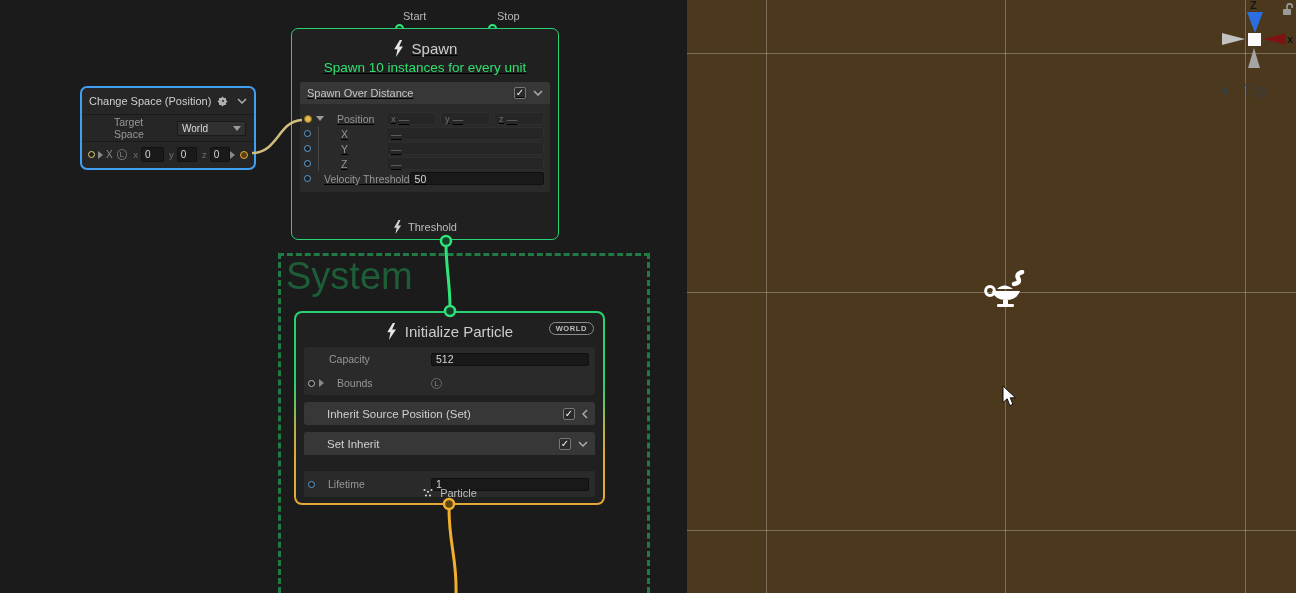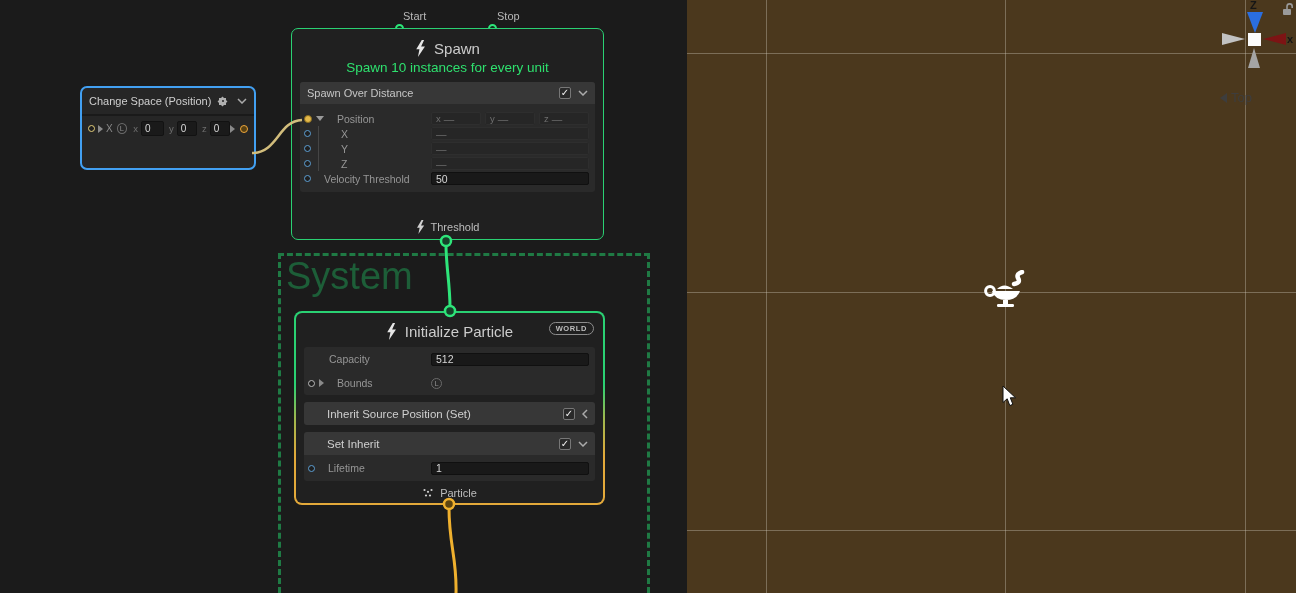--- a/index.html
+++ b/index.html
@@ -33,21 +33,21 @@
   .l-badge { display:inline-flex; align-items:center; justify-content:center; width:11px; height:11px; border:1px solid #6a6a6a; border-radius:50%; color:#8f8f8f; font-size:7.5px; }
   .mini-field { display:flex; align-items:center; height:15px; background:#1a1a1a; border:1px solid #121212; border-radius:2px; padding:0 3px; font-size:10px; color:#d8d8d8; }
   .port { border-radius:50%; flex:none; }
   .port.hollow-yellow { width:7px; height:7px; border:1.5px solid #e5cf7a; background:#1f1f1f; }
   .port.filled-orange { width:8px; height:8px; border:1.5px solid #eda63c; background:#574012; }
   .port.hollow-blue { width:7px; height:7px; border:1.5px solid #5d9fd3; background:#1f1f1f; }
   .port.hollow-gray { width:7px; height:7px; border:1.5px solid #b9b9b9; background:#1f1f1f; }
   .port.filled-yellow { width:8px; height:8px; border:1.5px solid #8a6d1f; background:#e5b94a; }
 
   
-  #spawn-node { left:291px; top:28px; width:313px; height:212px; border:1.5px solid #2ad173; }
+  #spawn-node { left:291px; top:28px; width:268px; height:212px; border:1.5px solid #2ad173;text-decoration:underline; }
   .flow-label { position:absolute; font-size:11px; color:#b8b8b8; }
   .flow-port { position:absolute; width:9px; height:9px; border-radius:50%; border:2px solid #2ee57a; background:#132b1d; }
   .node-title-row { display:flex; align-items:center; justify-content:center; gap:8px; margin-top:8px; height:22px; }
   .node-title { font-size:15px; color:#cccccc; }
   .node-subtitle { text-align:center; font-size:13.5px; color:#2ee06e; margin-top:1px; height:18px; }
   .panel { margin:4px 8px 0 8px; background:#2a2a2a; border-radius:3px; overflow:hidden; }
   .block-hdr { display:flex; align-items:center; height:22px; background:#373737; padding:0 7px; }
   .block-hdr .ttl { flex:1; font-size:11px; color:#c6c6c6; white-space:nowrap; }
   .checkbox { display:inline-flex; align-items:center; justify-content:center; width:12px; height:12px; background:#2a2a2a; border:1px solid #777; border-radius:2px; color:#f2f2f2; font-size:10px; line-height:10px; margin-right:7px; }
   .prow { display:flex; align-items:center; height:15px; padding:0 6px 0 4px; font-size:10.5px; color:#969696; }
@@ -80,21 +80,21 @@
 
   
   #scene { position:absolute; left:687px; top:0; width:609px; height:593px; background:#4b381d; overflow:hidden; }
   .gridline { position:absolute; background:rgba(205,200,185,0.38); }
   .gl-v { width:1px; top:0; height:593px; }
   .gl-h { height:1px; left:0; width:609px; }
   .cone { position:absolute; width:0; height:0; }
   #gizmo-square { position:absolute; left:561px; top:33px; width:13px; height:13px; background:#fbfbfb; }
   #gizmo-z-label { position:absolute; left:563px; top:-1px; font-size:11px; font-weight:bold; color:#161616; }
   #gizmo-x-label { position:absolute; left:600px; top:33px; font-size:11px; font-weight:bold; color:#161616; }
-  #gizmo-top-row { position:absolute; left:533px; top:90px; display:flex; align-items:center; gap:4px; color:#3d3d3d; font-size:13px; }
+  #gizmo-top-row { position:absolute; left:533px; top:82px; display:flex; align-items:center; gap:15px; color:#3d3d3d; font-size:16px; }
   .tri-l-dark { width:0; height:0; border-top:5px solid transparent; border-bottom:5px solid transparent; border-right:7px solid #3d3d3d; }
 </style>
 </head>
 <body>
 
 <div id="stage">
 
   <div id="editor">
 
     <div id="sys-top" class="sys-edge"></div>
@@ -207,20 +207,27 @@
       <div class="hdr">
         <span class="ttl">Change Space (Position)</span>
         <span class="gear">
             <span class="hole"></span>
           </span>
         <svg class="chev-down" width="10" height="6">
             <polyline points="1,1 5,5 9,1" stroke="#ababab" stroke-width="1.5" fill="none"></polyline>
           </svg>
       </div>
       <div class="divider"></div>
+      <div class="target-row">
+        <span class="lbl">Target Space</span>
+        <span class="dropdown">
+          <span class="val">World</span>
+          <span class="dd-caret"></span>
+        </span>
+      </div>
       <div class="io-row">
         <span class="port hollow-yellow"></span>
         <span class="tri-r" style="margin-left:3px"></span>
         <span style="margin-left:3px">X</span>
         <span class="l-badge" style="margin-left:4px">L</span>
         <span class="axis-prefix" style="margin-left:6px">x</span>
         <span class="mini-field" style="width:24px">
             <span>0</span>
           </span>
         <span class="axis-prefix" style="margin-left:5px">y</span>
@@ -277,21 +284,21 @@
           </svg>
       </div>
       <div style="height:7px"></div>
       <div class="bar-block" style="border-radius:3px 3px 0 0;">
         <span class="ttl">Set Inherit</span>
         <span class="checkbox">✓</span>
         <svg class="chev-down" width="10" height="6">
             <polyline points="1,1 5,5 9,1" stroke="#ababab" stroke-width="1.5" fill="none"></polyline>
           </svg>
       </div>
-      <div class="panel" style="margin-top:0; border-radius:0 0 3px 3px;">
+      <div class="panel" style="margin-top:16px; border-radius:0 0 3px 3px;">
         <div class="prow" style="height:26px">
           <span class="port hollow-blue"></span>
           <span class="lbl">Lifetime</span>
           <span class="spacer"></span>
           <span class="valzone">
               <span class="field">
                 <span>1</span>
               </span>
             </span>
         </div>

